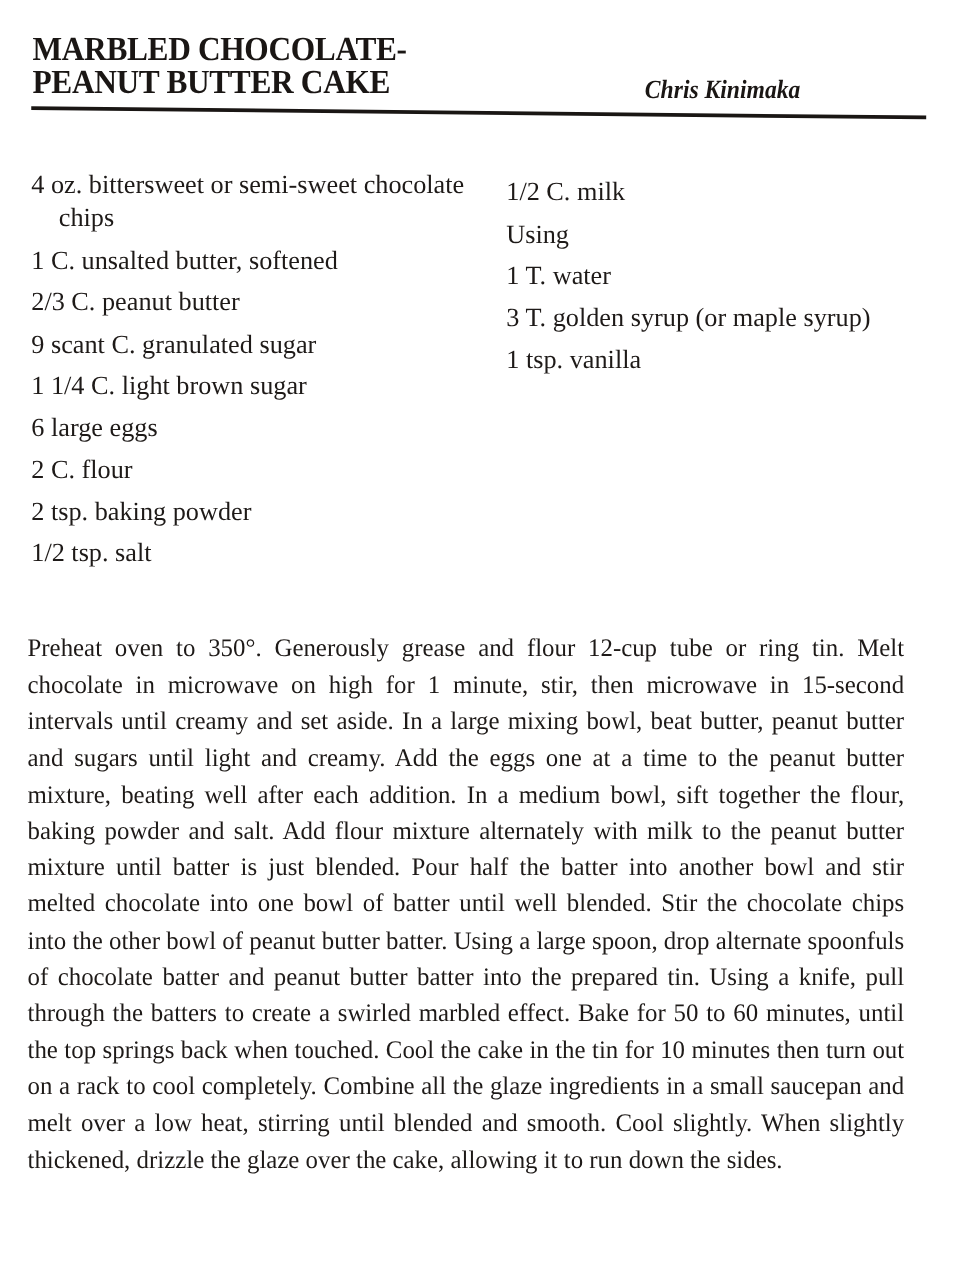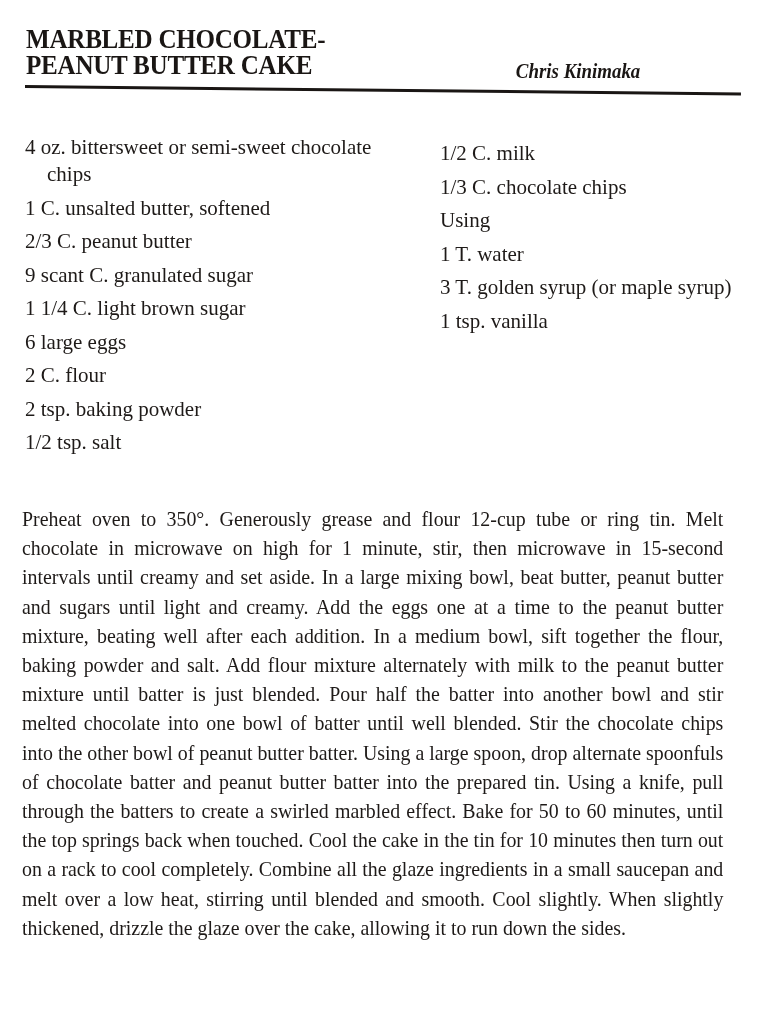--- a/index.html
+++ b/index.html
@@ -24,21 +24,21 @@
     transform:scaleX(0.9); transform-origin:right top;
   }
   .rule {
     position:absolute; left:25px; top:85px; width:716px; height:3px;
     background:#1a1614; transform:rotate(0.6deg); transform-origin:left center;
   }
   .col { position:absolute; font-size:21px; line-height:33.5px; }
   .col-left { left:25px; top:134px; width:350px; }
   .col-right { left:405px; top:140px; width:350px; }
   .ing { padding-left:22px; text-indent:-22px; line-height:27px; margin-bottom:6.5px; }
-  .col-right .ing { padding-left:18px; text-indent:-18px;margin-left:35px; }
+  .col-right .ing { padding-left:18px; text-indent:-18px; }
   .method {
     position:absolute; left:22px; top:505px; width:712px;
     font-size:20.2px; line-height:29.2px; text-align:justify;
     transform:scaleX(0.985); transform-origin:left top;
   }
 </style>
 </head>
 <body>
 
 <div class="page">
@@ -56,21 +56,20 @@
     <div class="ing">9 scant C. granulated sugar</div>
     <div class="ing">1 1/4 C. light brown sugar</div>
     <div class="ing">6 large eggs</div>
     <div class="ing">2 C. flour</div>
     <div class="ing">2 tsp. baking powder</div>
     <div class="ing">1/2 tsp. salt</div>
   </div>
 
   <div class="col col-right">
     <div class="ing">1/2 C. milk</div>
-    <div class="ing">1/3 C. chocolate chips</div>
     <div class="ing">Using</div>
     <div class="ing">1 T. water</div>
     <div class="ing">3 T. golden syrup (or maple syrup)</div>
     <div class="ing">1 tsp. vanilla</div>
   </div>
 
   <div class="method">Preheat oven to 350°. Generously grease and flour 12-cup tube or ring tin. Melt chocolate in microwave on high for 1 minute, stir, then microwave in 15-second intervals until creamy and set aside. In a large mixing bowl, beat butter, peanut butter and sugars until light and creamy. Add the eggs one at a time to the peanut butter mixture, beating well after each addition. In a medium bowl, sift together the flour, baking powder and salt. Add flour mixture alternately with milk to the peanut butter mixture until batter is just blended. Pour half the batter into another bowl and stir melted chocolate into one bowl of batter until well blended. Stir the chocolate chips into the other bowl of peanut butter batter. Using a large spoon, drop alternate spoonfuls of chocolate batter and peanut butter batter into the prepared tin. Using a knife, pull through the batters to create a swirled marbled effect. Bake for 50 to 60 minutes, until the top springs back when touched. Cool the cake in the tin for 10 minutes then turn out on a rack to cool completely. Combine all the glaze ingredients in a small saucepan and melt over a low heat, stirring until blended and smooth. Cool slightly. When slightly thickened, drizzle the glaze over the cake, allowing it to run down the sides.</div>
 </div>
 
 </body></html>

